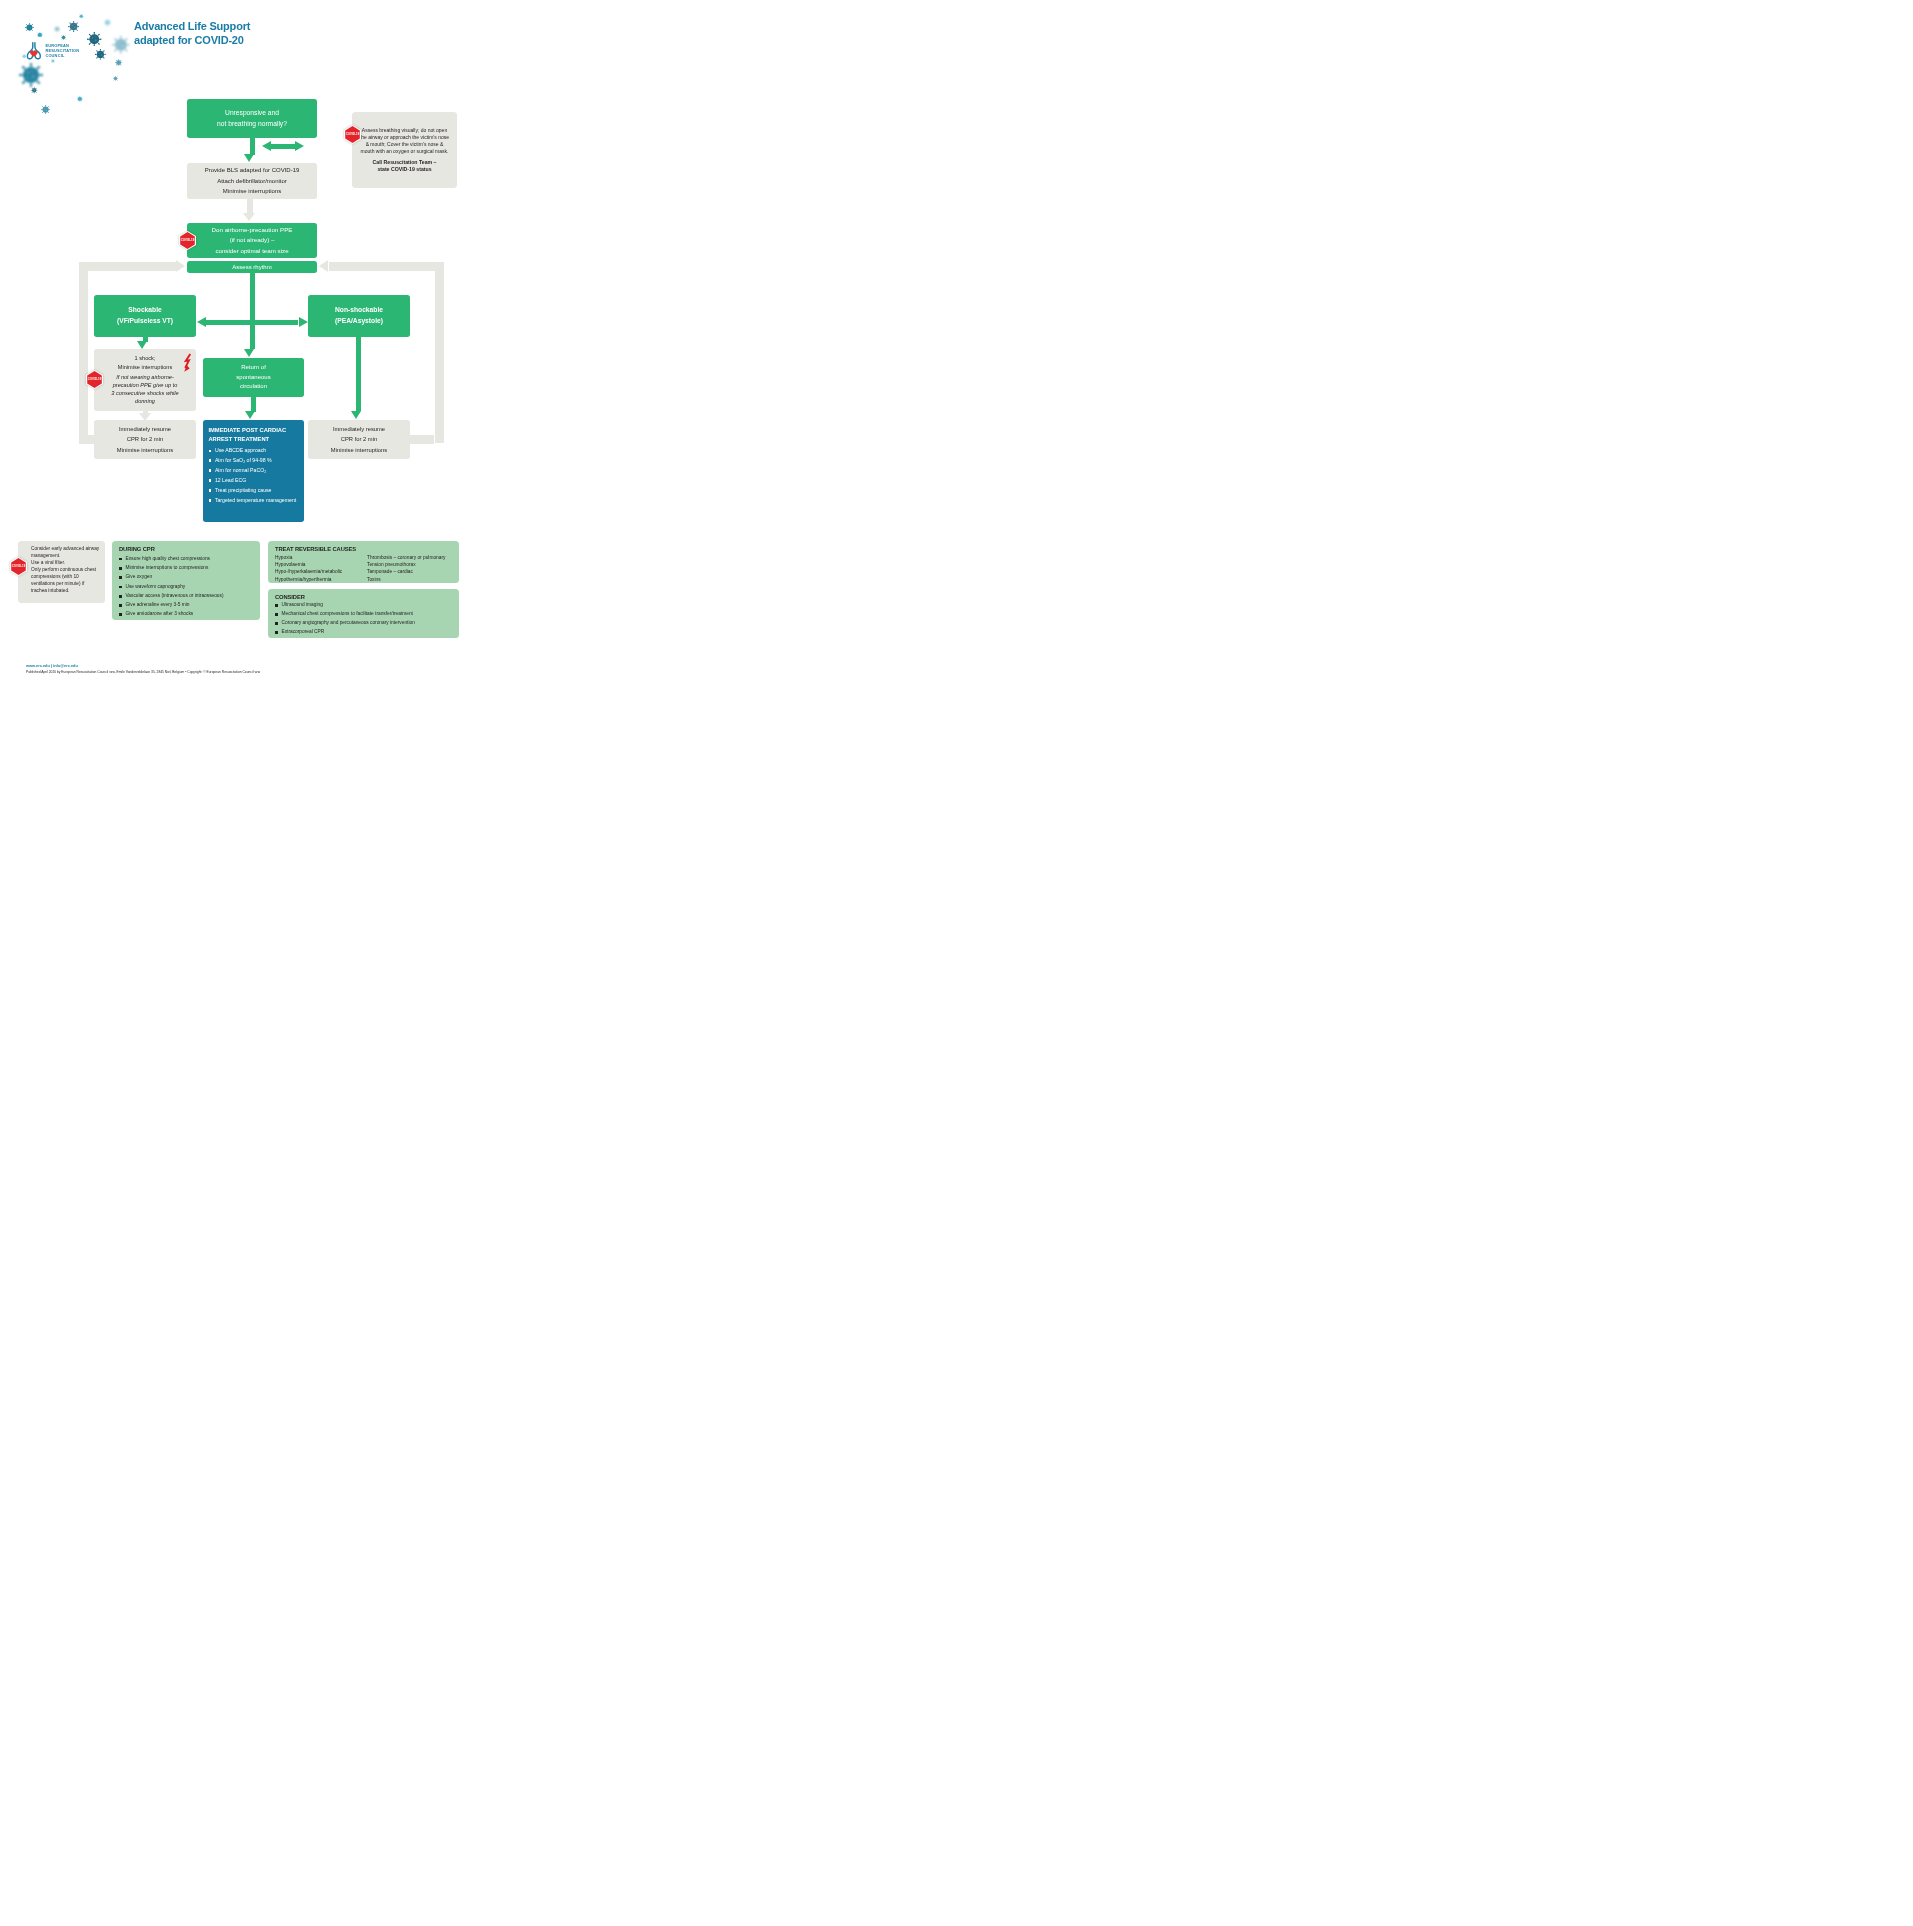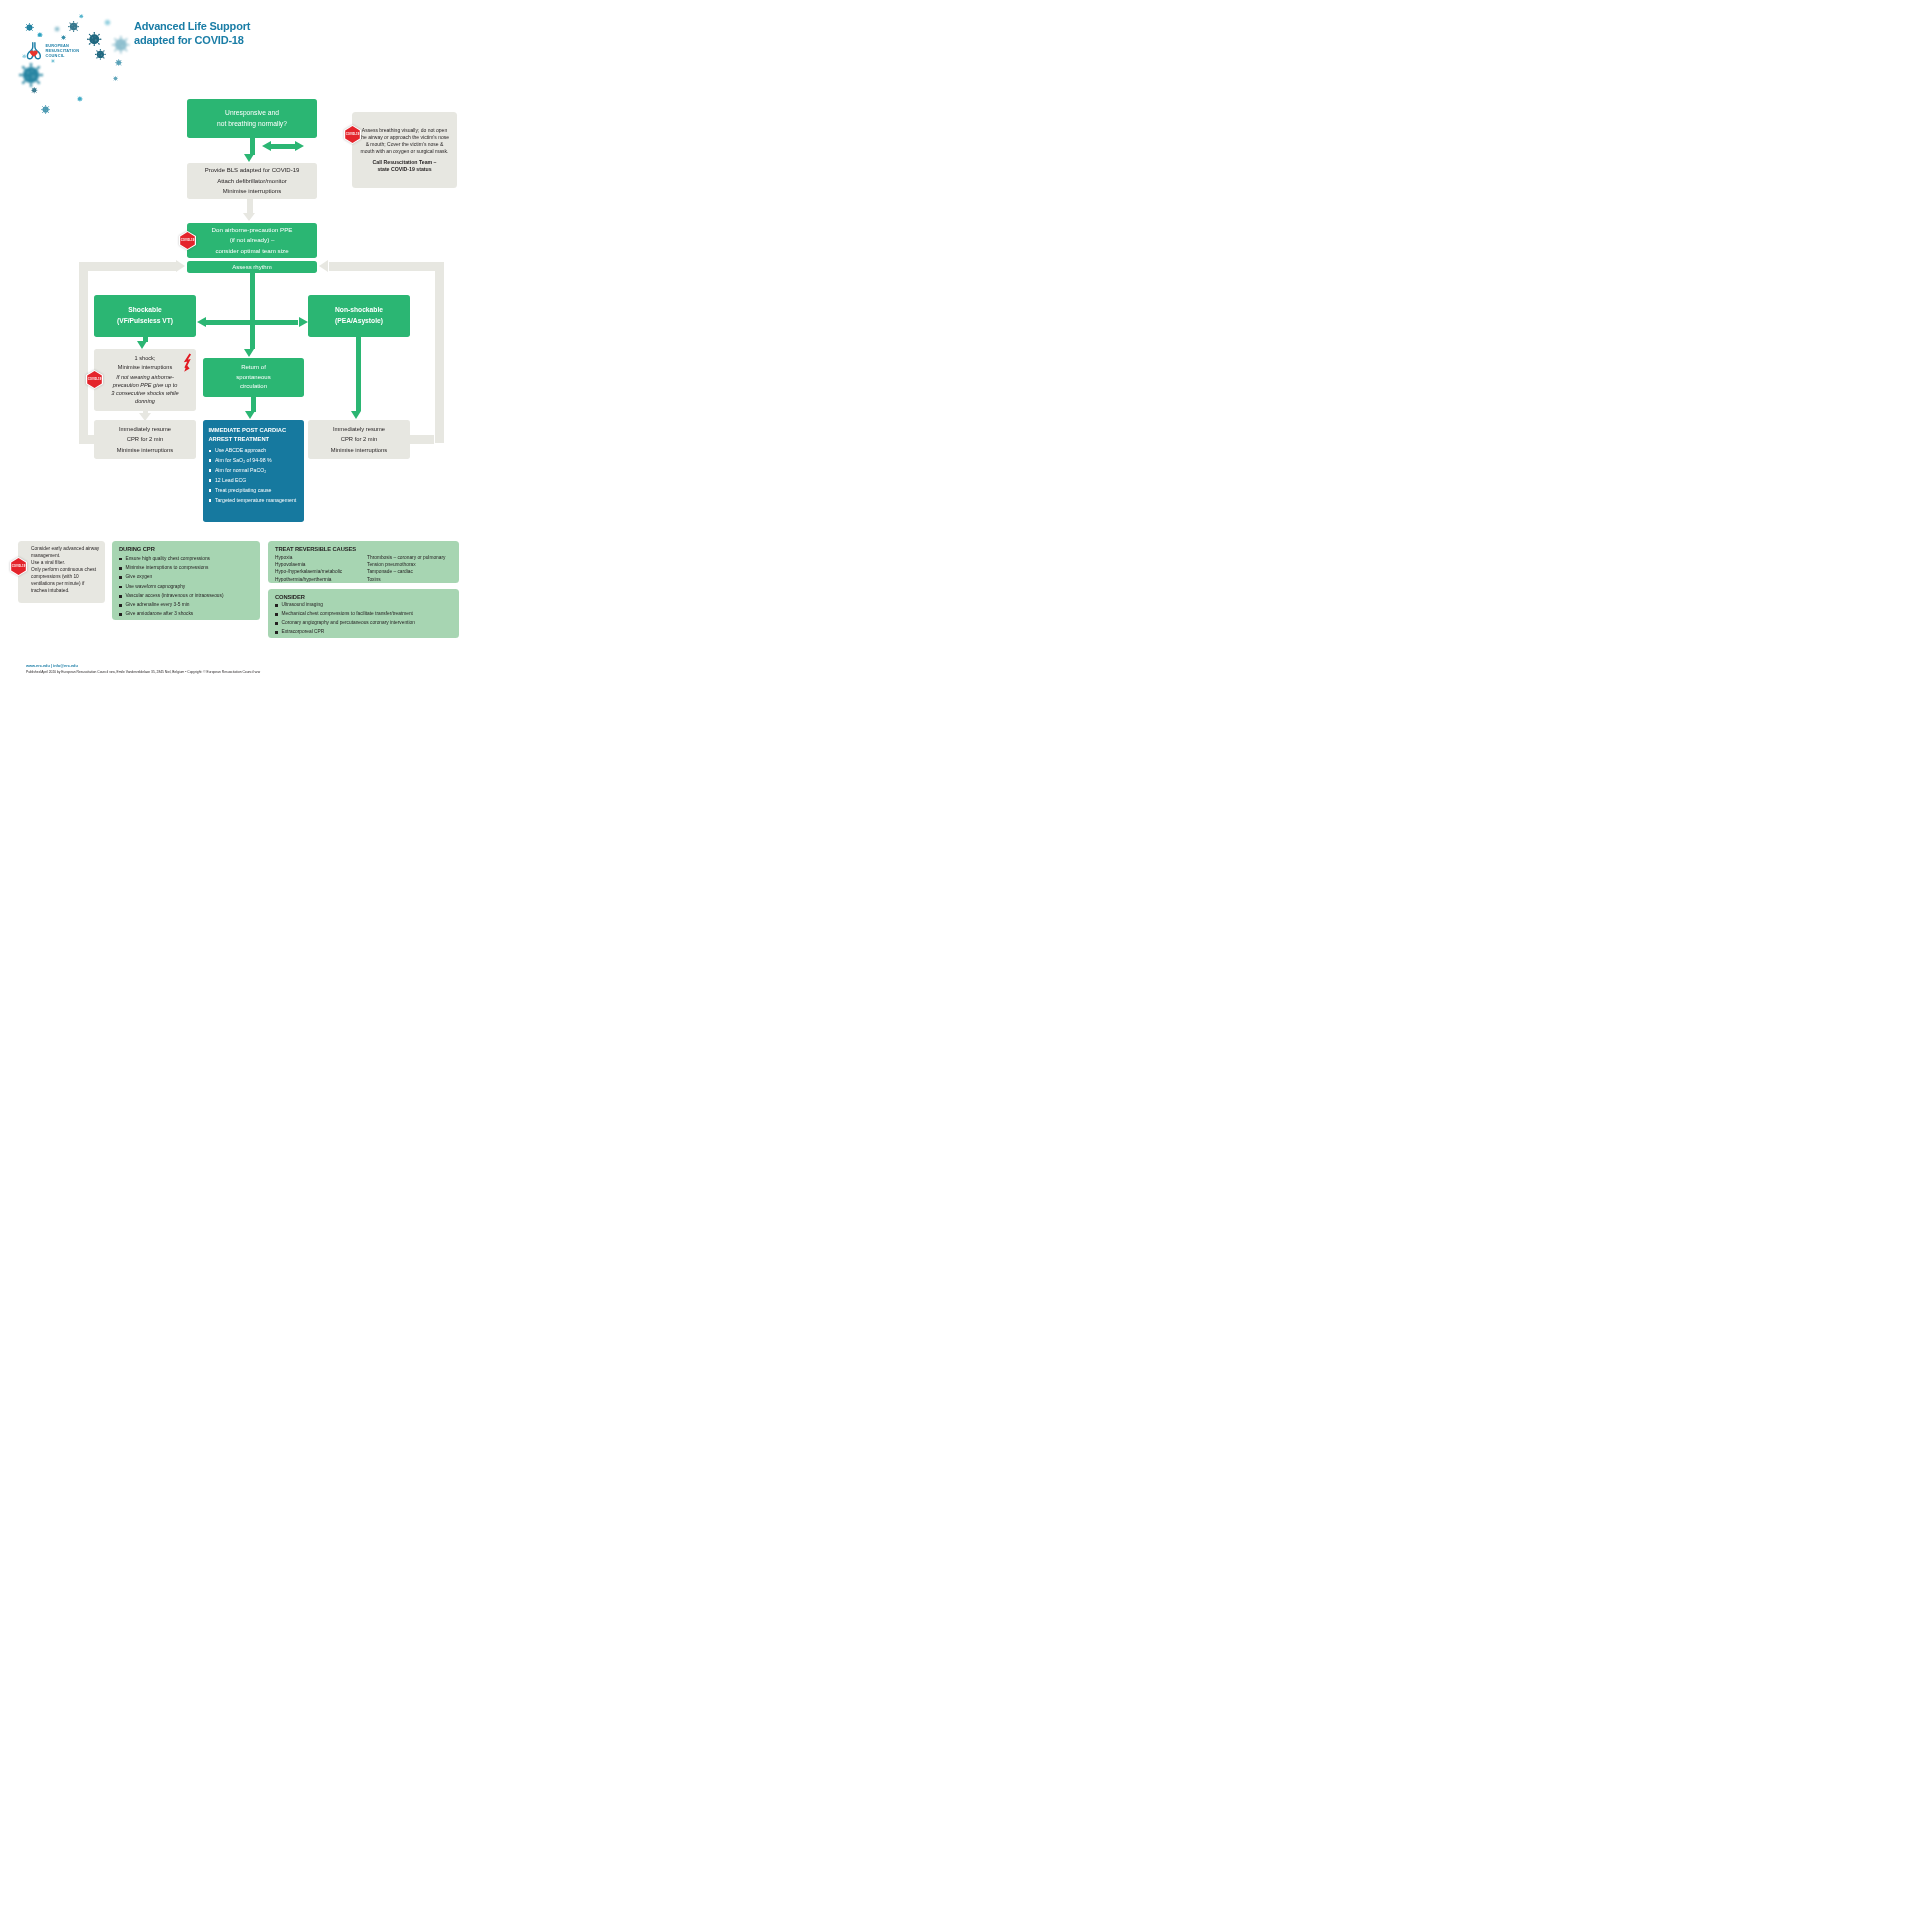--- a/index.html
+++ b/index.html
@@ -163,21 +163,21 @@
     </svg>
     <div class="erc-org">
       <span class="ln">EUROPEAN</span>
       <span class="ln">RESUSCITATION</span>
       <span class="ln">COUNCIL</span>
     </div>
   </div>
 
   <h1 class="page-title" style="margin:0">
     <span class="ln">Advanced Life Support</span>
-    <span class="ln">adapted for COVID-18</span>
+    <span class="ln">adapted for COVID-20</span>
   </h1>
 
   <div class="box green-box" style="left:187px;top:99px;width:130px;height:39px;font-size:6.7px;line-height:1.55;">
     <span class="ln">Unresponsive and</span>
     <span class="ln">not breathing normally?</span>
   </div>
 
   <div class="stem green" style="left:250px;top:138px;width:5.4px;height:17px;"></div>
   <div class="tri down green" style="left:244px;top:154px;"></div>
 

